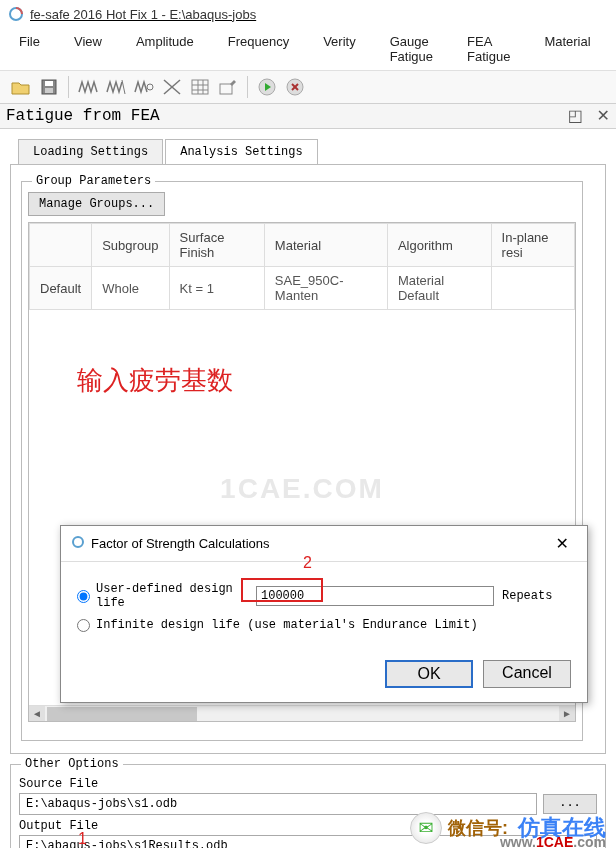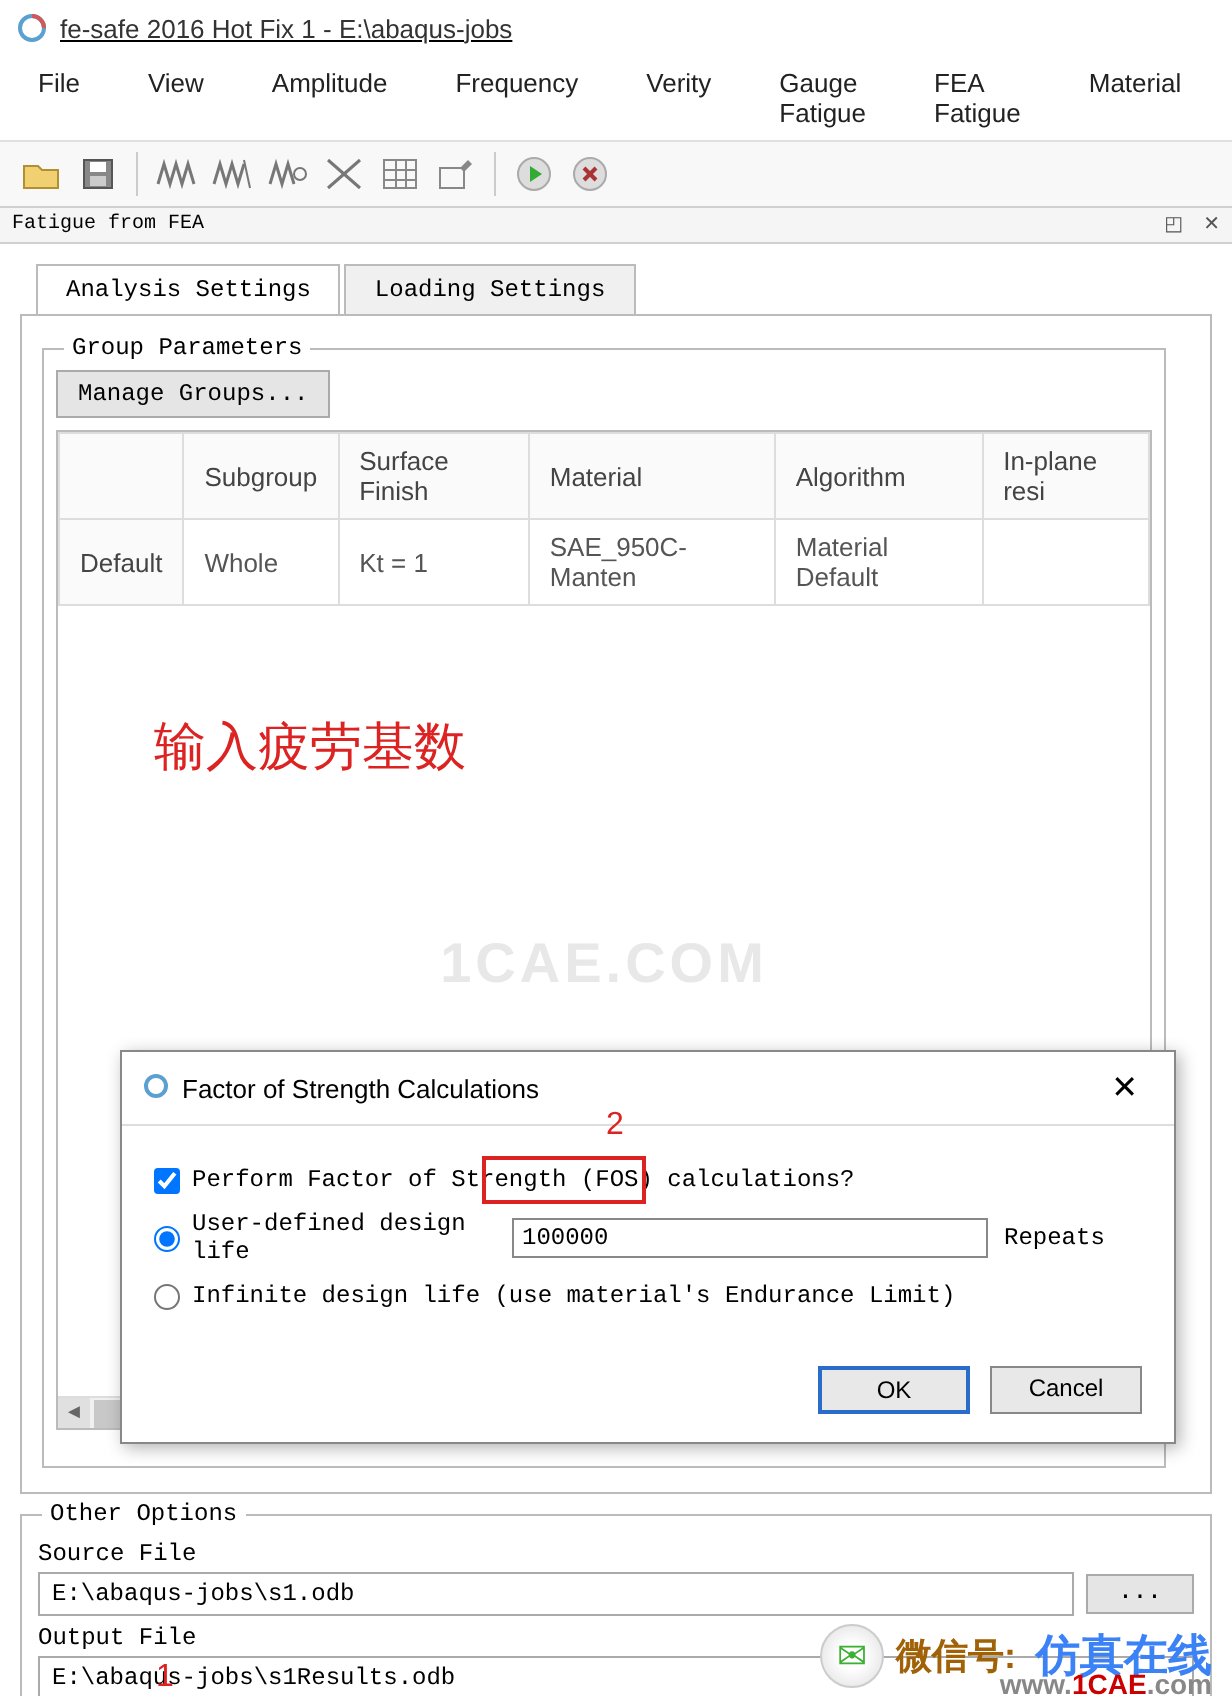--- a/index.html
+++ b/index.html
@@ -5,21 +5,21 @@
 * { box-sizing: border-box; margin: 0; padding: 0; }
 body { font-family: "Segoe UI", Tahoma, sans-serif; font-size: 12px; background: #fff; width: 616px; height: 848px; overflow: hidden; position: relative; }
 .titlebar { display: flex; align-items: center; padding: 4px 8px; height: 28px; text-decoration: underline; }
 .app-icon { width: 16px; height: 16px; margin-right: 6px; display: inline-block; }
 .title-text { font-size: 13px; color: #333; }
 .menubar { display: flex; padding: 2px 8px; gap: 12px; }
 .menu-item { padding: 4px 11px; color: #222; font-size: 13px; cursor: default; }
 .toolbar { display: flex; align-items: center; padding: 4px 8px; gap: 2px; border-top: 1px solid #e0e0e0; border-bottom: 1px solid #d0d0d0; height: 34px; background: #f8f8f8; }
 .tool-btn { width: 26px; height: 26px; display: flex; align-items: center; justify-content: center; cursor: pointer; }
 .tool-sep { width: 1px; height: 22px; background: #ccc; margin: 0 4px; }
-.panel-title { display: flex; justify-content: space-between; align-items: center; padding: 2px 6px; font-family: "Courier New", monospace; font-size: 10px; border-bottom: 1px solid #d0d0d0; background: #f5f5f5; }
+.panel-title { display: flex; justify-content: space-between; align-items: center; padding: 2px 6px; font-family: "Courier New", monospace; font-size: 16px; border-bottom: 1px solid #d0d0d0; background: #f5f5f5; }
 .panel-controls span { margin-left: 4px; cursor: pointer; color: #555; font-family: sans-serif; }
 .tabs { display: flex; margin: 10px 0 0 18px; }
 .tab { padding: 5px 14px; font-family: "Courier New", monospace; font-size: 12px; border: 1px solid #bbb; background: #f0f0f0; margin-right: 2px; border-bottom: none; cursor: pointer; }
 .tab.active { background: #fff; position: relative; z-index: 2; }
 .tab-body { border: 1px solid #bbb; margin: 0 10px 10px 10px; padding: 10px 20px 8px 8px; position: relative; height: 590px; }
 .fieldset { border: 1px solid #bbb; margin: 6px 2px; padding: 10px 6px 6px 6px; position: relative; height: 560px; }
 .legend { position: absolute; top: -8px; left: 10px; background: #fff; padding: 0 4px; font-family: "Courier New", monospace; font-size: 12px; }
 .manage-btn { background: #e5e5e5; border: 1px solid #aaa; padding: 4px 10px; font-family: "Courier New", monospace; font-size: 12px; cursor: pointer; margin-bottom: 6px; }
 .table-wrap { border: 1px solid #bbb; height: 500px; position: relative; background: #fff; overflow: hidden; }
 table { border-collapse: collapse; width: 100%; font-size: 13px; color: #555; }
@@ -34,21 +34,21 @@
 .dialog { position: absolute; top: 525px; left: 60px; width: 528px; background: #fff; border: 1px solid #888; box-shadow: 2px 2px 8px rgba(0,0,0,0.3); z-index: 10; }
 .dlg-title { display: flex; align-items: center; justify-content: space-between; padding: 6px 10px; font-size: 13px; }
 .dlg-title-left { display: flex; align-items: center; gap: 6px; }
 .close-btn { font-size: 16px; cursor: pointer; padding: 2px 8px; }
 .dlg-body { padding: 12px 16px 14px 16px; border-top: 1px solid #ddd; font-family: "Courier New", monospace; font-size: 12px; }
 .dlg-row { display: flex; align-items: center; margin: 8px 0; }
 .dlg-row input[type=text] { border: 1px solid #888; padding: 2px 4px; font-family: "Courier New", monospace; font-size: 12px; height: 20px; }
 .redbox { position: absolute; border: 2px solid #d22; pointer-events: none; }
 .rednum { position: absolute; color: #d22; font-size: 16px; font-family: sans-serif; }
 .dlg-buttons { display: flex; justify-content: flex-end; gap: 10px; margin-top: 28px; }
-.dlg-btn { width: 76px; padding: 3px 0; border: 1px solid #888; background: #e8e8e8; font-family: sans-serif; font-size: 12px; cursor: pointer; text-align: center; }
+.dlg-btn { width: 88px; padding: 3px 0; border: 1px solid #888; background: #e8e8e8; font-family: sans-serif; font-size: 16px; cursor: pointer; text-align: center; }
 .dlg-btn.primary { border: 2px solid #2a6dc8; }
 .other-opts { border: 1px solid #bbb; margin: 0 10px; padding: 8px 8px 4px 8px; position: relative; }
 .other-opts .legend { top: -8px; }
 .opt-label { font-family: "Courier New", monospace; font-size: 12px; margin: 4px 0 2px 0; }
 .file-row { display: flex; align-items: center; gap: 6px; }
 .file-input { flex: 1; border: 1px solid #aaa; padding: 3px 6px; font-family: "Courier New", monospace; font-size: 12px; background: #fff; }
 .browse-btn { width: 54px; height: 20px; background: #e5e5e5; border: 1px solid #aaa; cursor: pointer; text-align: center; font-family: monospace; }
 .footer-brand { position: absolute; bottom: 4px; right: 10px; display: flex; align-items: center; gap: 6px; font-size: 15px; z-index: 20; }
 .wechat-ico { width: 32px; height: 32px; border-radius: 50%; background: radial-gradient(circle,#fff 30%,#ddd 100%); display:flex; align-items:center; justify-content:center; color:#3cb034; font-size:18px; border:1px solid #ccc;}
 .brand-red { color: #3b82f6; font-weight: bold; }
@@ -150,22 +150,22 @@
 
 <div class="panel-title">
   <span>Fatigue from FEA</span>
   <span class="panel-controls">
     <span>◰</span>
     <span>✕</span>
   </span>
 </div>
 
 <div class="tabs">
+  <div class="tab">Loading Settings</div>
   <div class="tab active">Analysis Settings</div>
-  <div class="tab">Loading Settings</div>
 </div>
 
 <div class="tab-body">
   <div class="fieldset">
     <span class="legend">Group Parameters</span>
     <button class="manage-btn">Manage Groups...</button>
     <div class="table-wrap">
       <table>
         <tbody>
             <tr>
@@ -216,24 +216,20 @@
     <div class="dlg-title-left">
       <span><svg width="14" height="14">
             <circle cx="7" cy="7" r="5" fill="none" stroke="#5aa0d0" stroke-width="2"></circle>
           </svg></span>
       <span>Factor of Strength Calculations</span>
     </div>
     <span class="close-btn">✕</span>
   </div>
   <div class="dlg-body">
     <div class="dlg-row">
-      <input type="checkbox" checked="" style="margin-right: 6px;">
-      <span>Perform Factor of Strength (FOS) calculations?</span>
-    </div>
-    <div class="dlg-row">
       <input type="radio" name="life" checked="" style="margin-right: 6px;">
       <span style="width:160px;">User-defined design life</span>
       <input type="text" style="width: 238px;" value="100000">
       <span style="margin-left:8px;">Repeats</span>
     </div>
     <div class="dlg-row">
       <input type="radio" name="life" style="margin-right: 6px;">
       <span>Infinite design life (use material's Endurance Limit)</span>
     </div>
     <div class="dlg-buttons">

